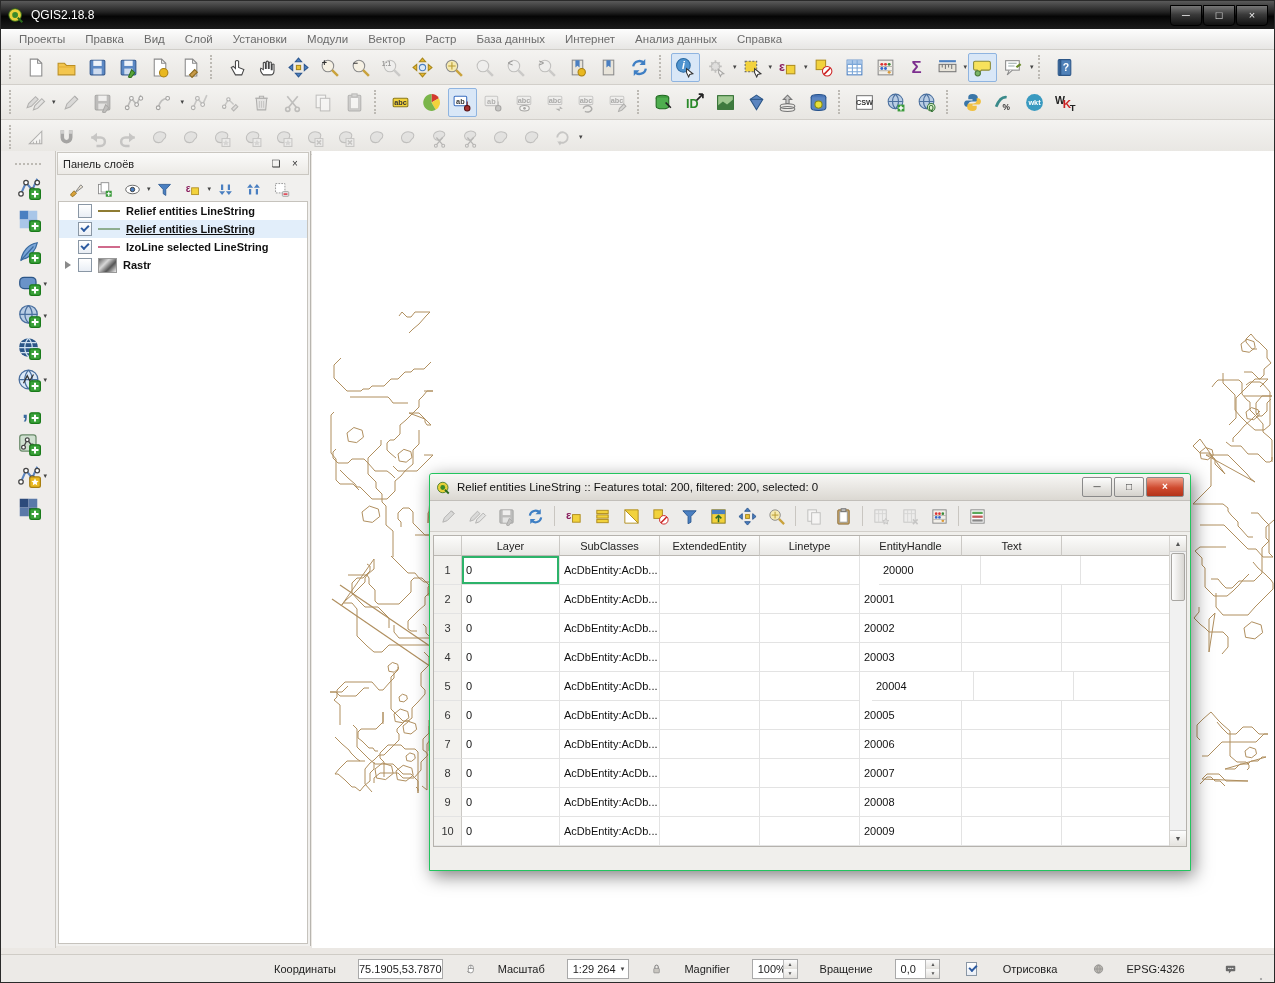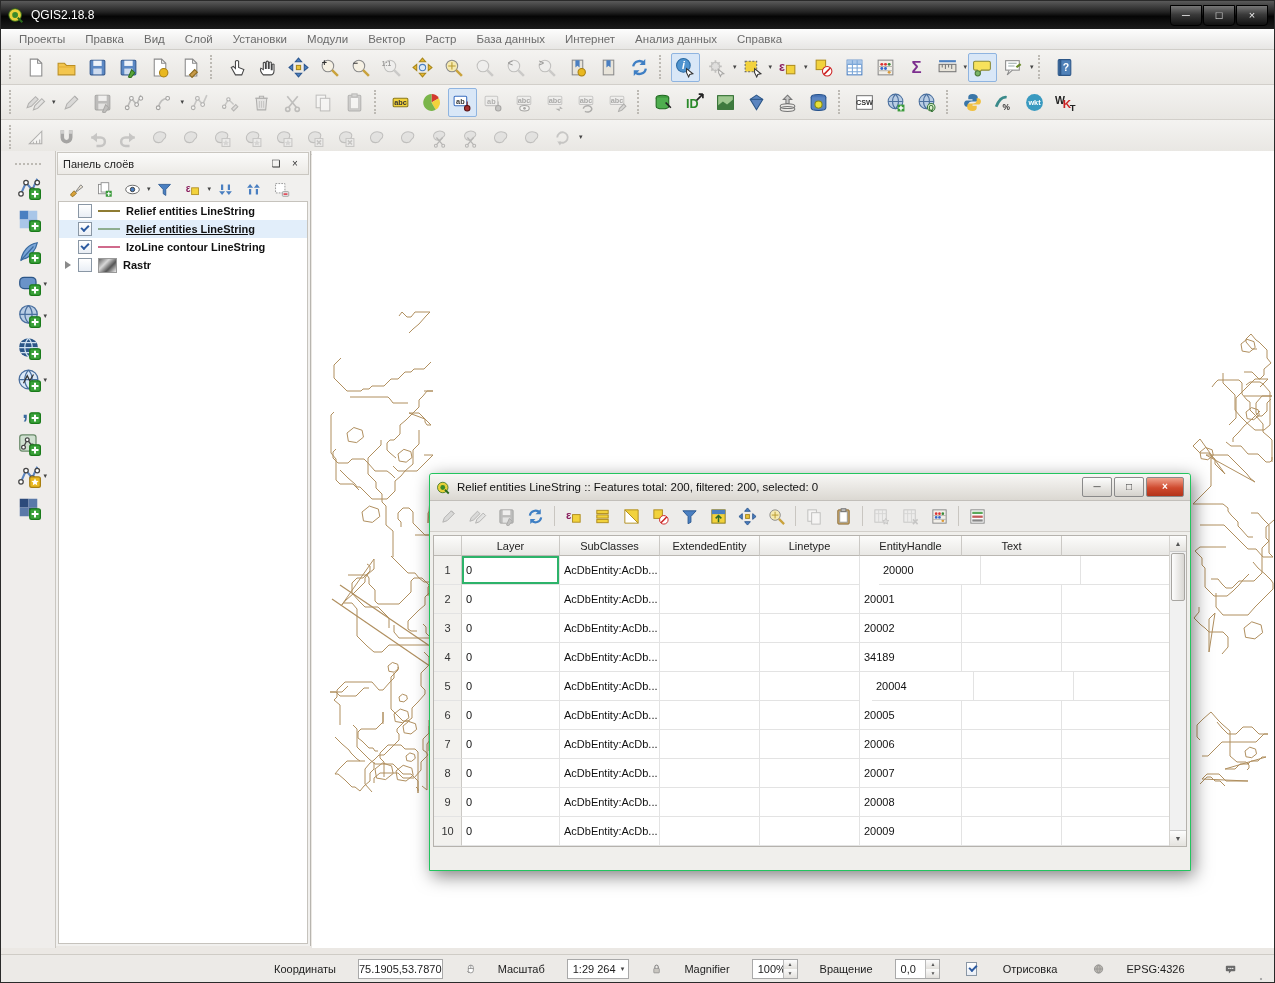--- a/index.html
+++ b/index.html
@@ -885,21 +885,21 @@
           <div class="lrow selected">
             <span class="exp"></span>
             <span class="cb checked"></span>
             <span class="swatch" style="background: rgb(143, 174, 143);"></span>
             <span class="llabel">Relief entities LineString</span>
           </div>
           <div class="lrow">
             <span class="exp"></span>
             <span class="cb checked"></span>
             <span class="swatch" style="background: rgb(208, 106, 140);"></span>
-            <span class="llabel">IzoLine contour LineString</span>
+            <span class="llabel">IzoLine selected LineString</span>
           </div>
           <div class="lrow">
             <span class="exp show"></span>
             <span class="cb"></span>
             <span class="rthumb"></span>
             <span class="llabel">Rastr</span>
           </div>
         </div>
     </div>
 
@@ -1208,21 +1208,21 @@
               <div class="tc" style="width: 102px;">20002</div>
               <div class="tc" style="width: 100px;"></div>
               <div class="tc fill"></div>
             </div>
             <div class="trow">
               <div class="tc num" style="width: 28px;">4</div>
               <div class="tc" style="width: 98px;">0</div>
               <div class="tc" style="width: 100px;">AcDbEntity:AcDb...</div>
               <div class="tc" style="width: 100px;"></div>
               <div class="tc" style="width: 100px;"></div>
-              <div class="tc" style="width: 102px;">34189</div>
+              <div class="tc" style="width: 102px;">20003</div>
               <div class="tc" style="width: 100px;"></div>
               <div class="tc fill"></div>
             </div>
             <div class="trow">
               <div class="tc num" style="width: 28px;">5</div>
               <div class="tc" style="width: 98px;">0</div>
               <div class="tc" style="width: 100px;">AcDbEntity:AcDb...</div>
               <div class="tc" style="width: 100px;"></div>
               <div class="tc" style="width: 100px;"></div>
               <div class="tc" style="width: 102px; margin-left: 12px;">20004</div>

